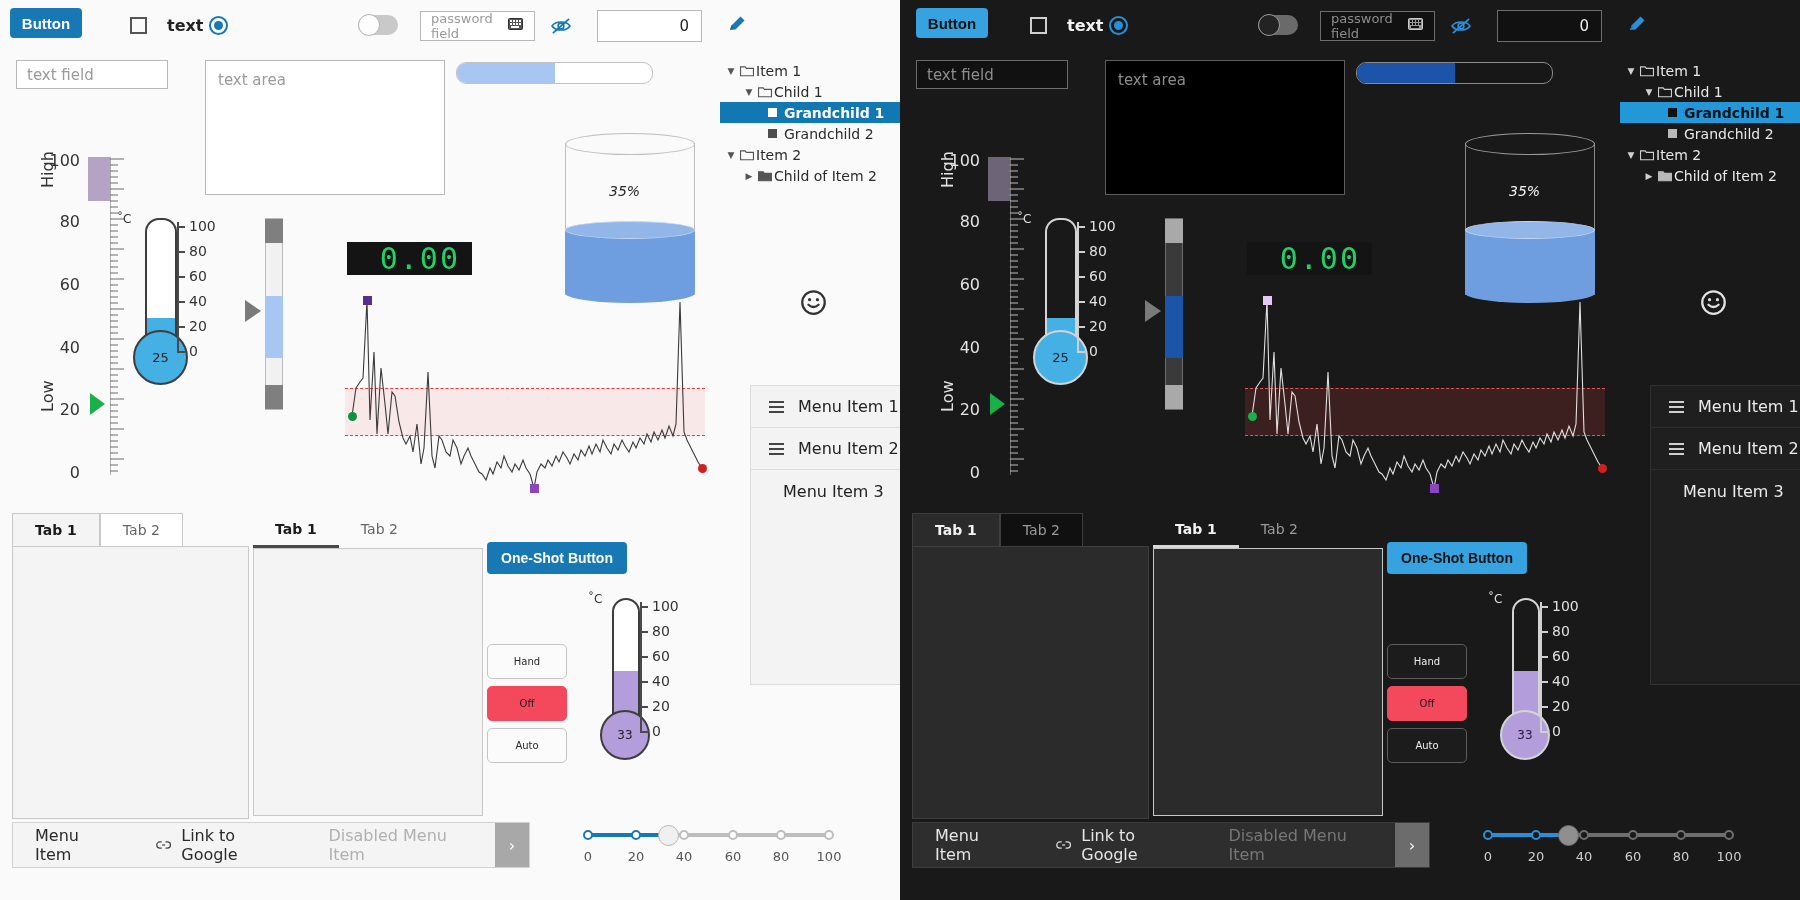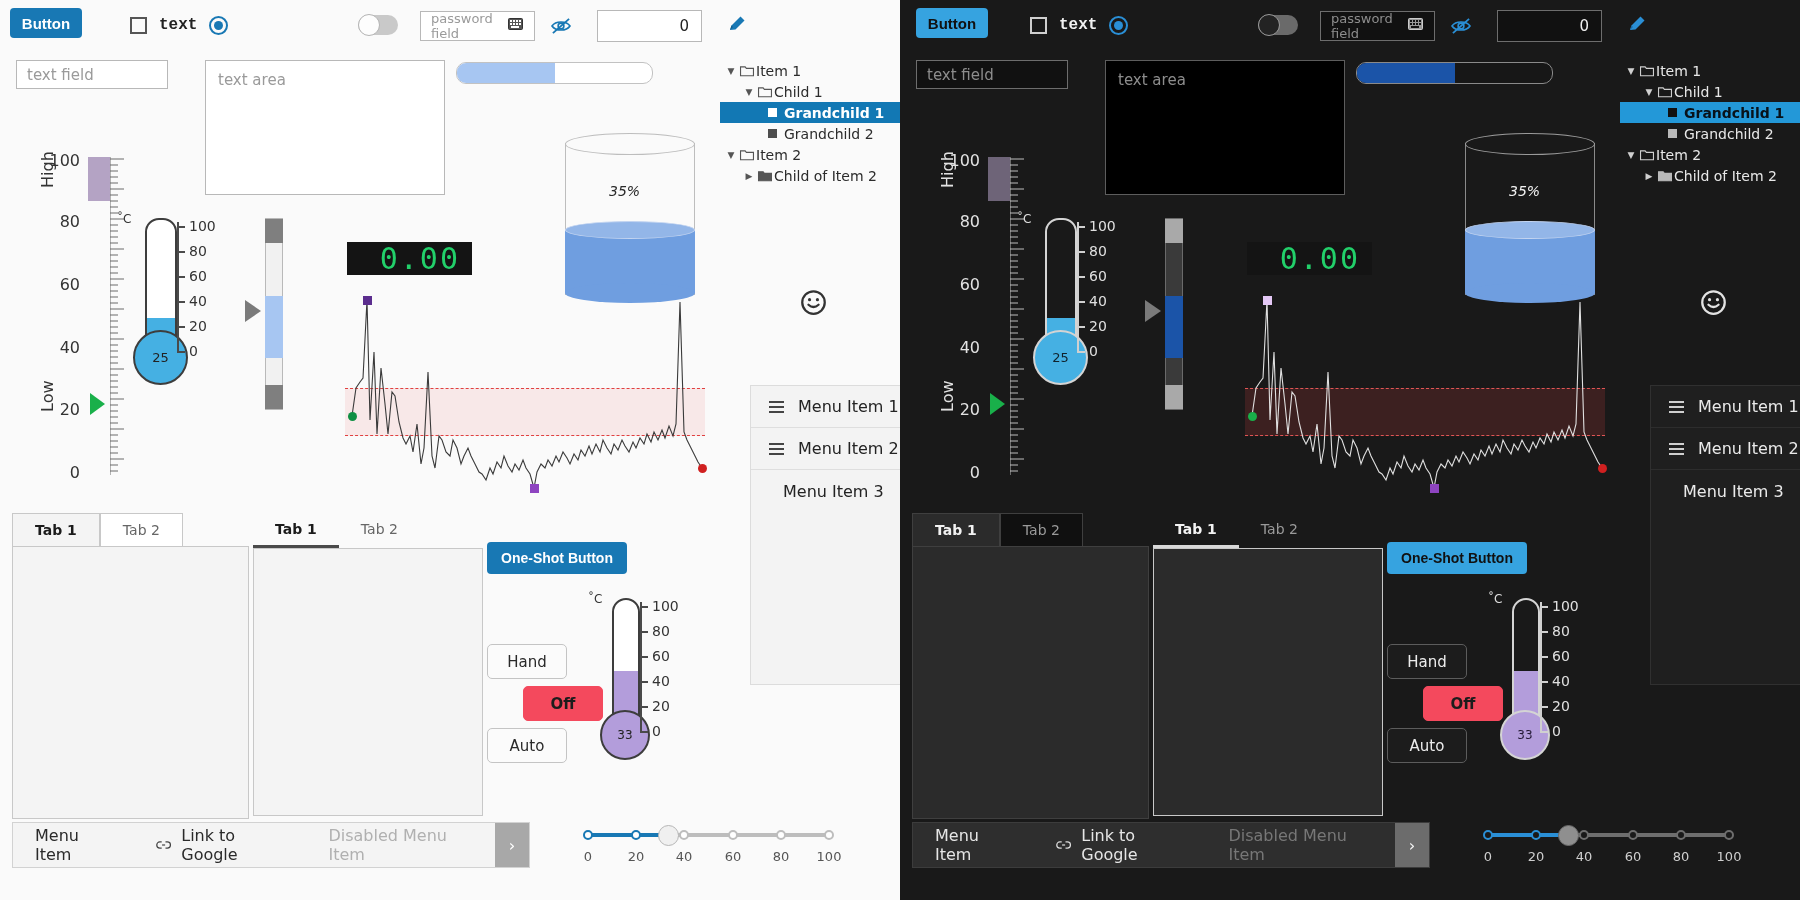--- a/index.html
+++ b/index.html
@@ -21,21 +21,21 @@
 
   
   .btn-primary {
     position: absolute; border-radius: 4px; border: none;
     font-weight: bold; font-size: 15px; cursor: pointer;
     display: flex; align-items: center; justify-content: center;
   }
   .light .btn-primary { background: #1878b4; color: #ffffff; }
   .dark  .btn-primary { background: #36a3e0; color: #111111; }
 
-  .chk-wrap { position: absolute; display: flex; align-items: flex-end; gap: 12px; font-family: Liberation Mono, monospace; }
+  .chk-wrap { position: absolute; display: flex; align-items: center; gap: 20px; }
   .chk-box { width: 17px; height: 17px; border: 2px solid #555; background: transparent; }
   .dark .chk-box { border-color: #cfcfcf; }
   .chk-label { font-size: 16px; font-weight: bold; }
   .light .chk-label { color: #222; }
   .dark .chk-label { color: #f2f2f2; }
 
   .radio { position: absolute; width: 19px; height: 19px; border-radius: 50%;
            border: 2px solid #1878b4; display: flex; align-items: center; justify-content: center; }
   .radio i { width: 9px; height: 9px; border-radius: 50%; background: #1878b4; display: block; }
   .dark .radio { border-color: #2a8fd6; }
@@ -183,24 +183,24 @@
   .dark .tabpane { border-color: #3f3f3f; background: #2b2b2b; }
 
   .tabsbox.doc .tabstrip { gap: 0; }
   .tabsbox.doc .tab { border: none; background: transparent; }
   .tabsbox.doc .tab.active { background: transparent; border-bottom: 3px solid #4a4a4a; }
   .dark .tabsbox.doc .tab.active { border-bottom-color: #d8d8d8; }
   .tabsbox.doc .tabpane { border: 1px solid #c8c8c8; }
 
   
   .sbtn { position: absolute; display: flex; align-items: center; justify-content: center;
-          font-size: 15px; border-radius: 5px; }
+          font-size: 10px; border-radius: 5px; }
   .light .sbtn { border: 1px solid #c4c4c4; background: #fbfbfb; color: #2a2a2a; }
   .dark  .sbtn { border: 1px solid #5c5c5c; background: #1c1c1c; color: #ececec; }
-  .sbtn.off { background: #f4495d; border-color: #f4495d; color: #1c1c1c; font-weight: bold; margin-left: 36px; }
+  .sbtn.off { background: #f4495d; border-color: #f4495d; color: #1c1c1c; font-weight: normal; }
 
   
   .menubar { position: absolute; display: flex; align-items: center; height: 46px; }
   .light .menubar { background: #f4f4f4; border: 1px solid #d2d2d2; }
   .dark  .menubar { background: #2e2e2e; border: 1px solid #3c3c3c; }
   .menubar .mb { font-size: 16px; padding: 0 22px; display: flex; align-items: center; gap: 10px; }
   .light .menubar .mb { color: #2a2a2a; }
   .dark  .menubar .mb { color: #e6e6e6; }
   .menubar .mb.disabled { color: #b0b0b0; }
   .dark .menubar .mb.disabled { color: #777777; }

